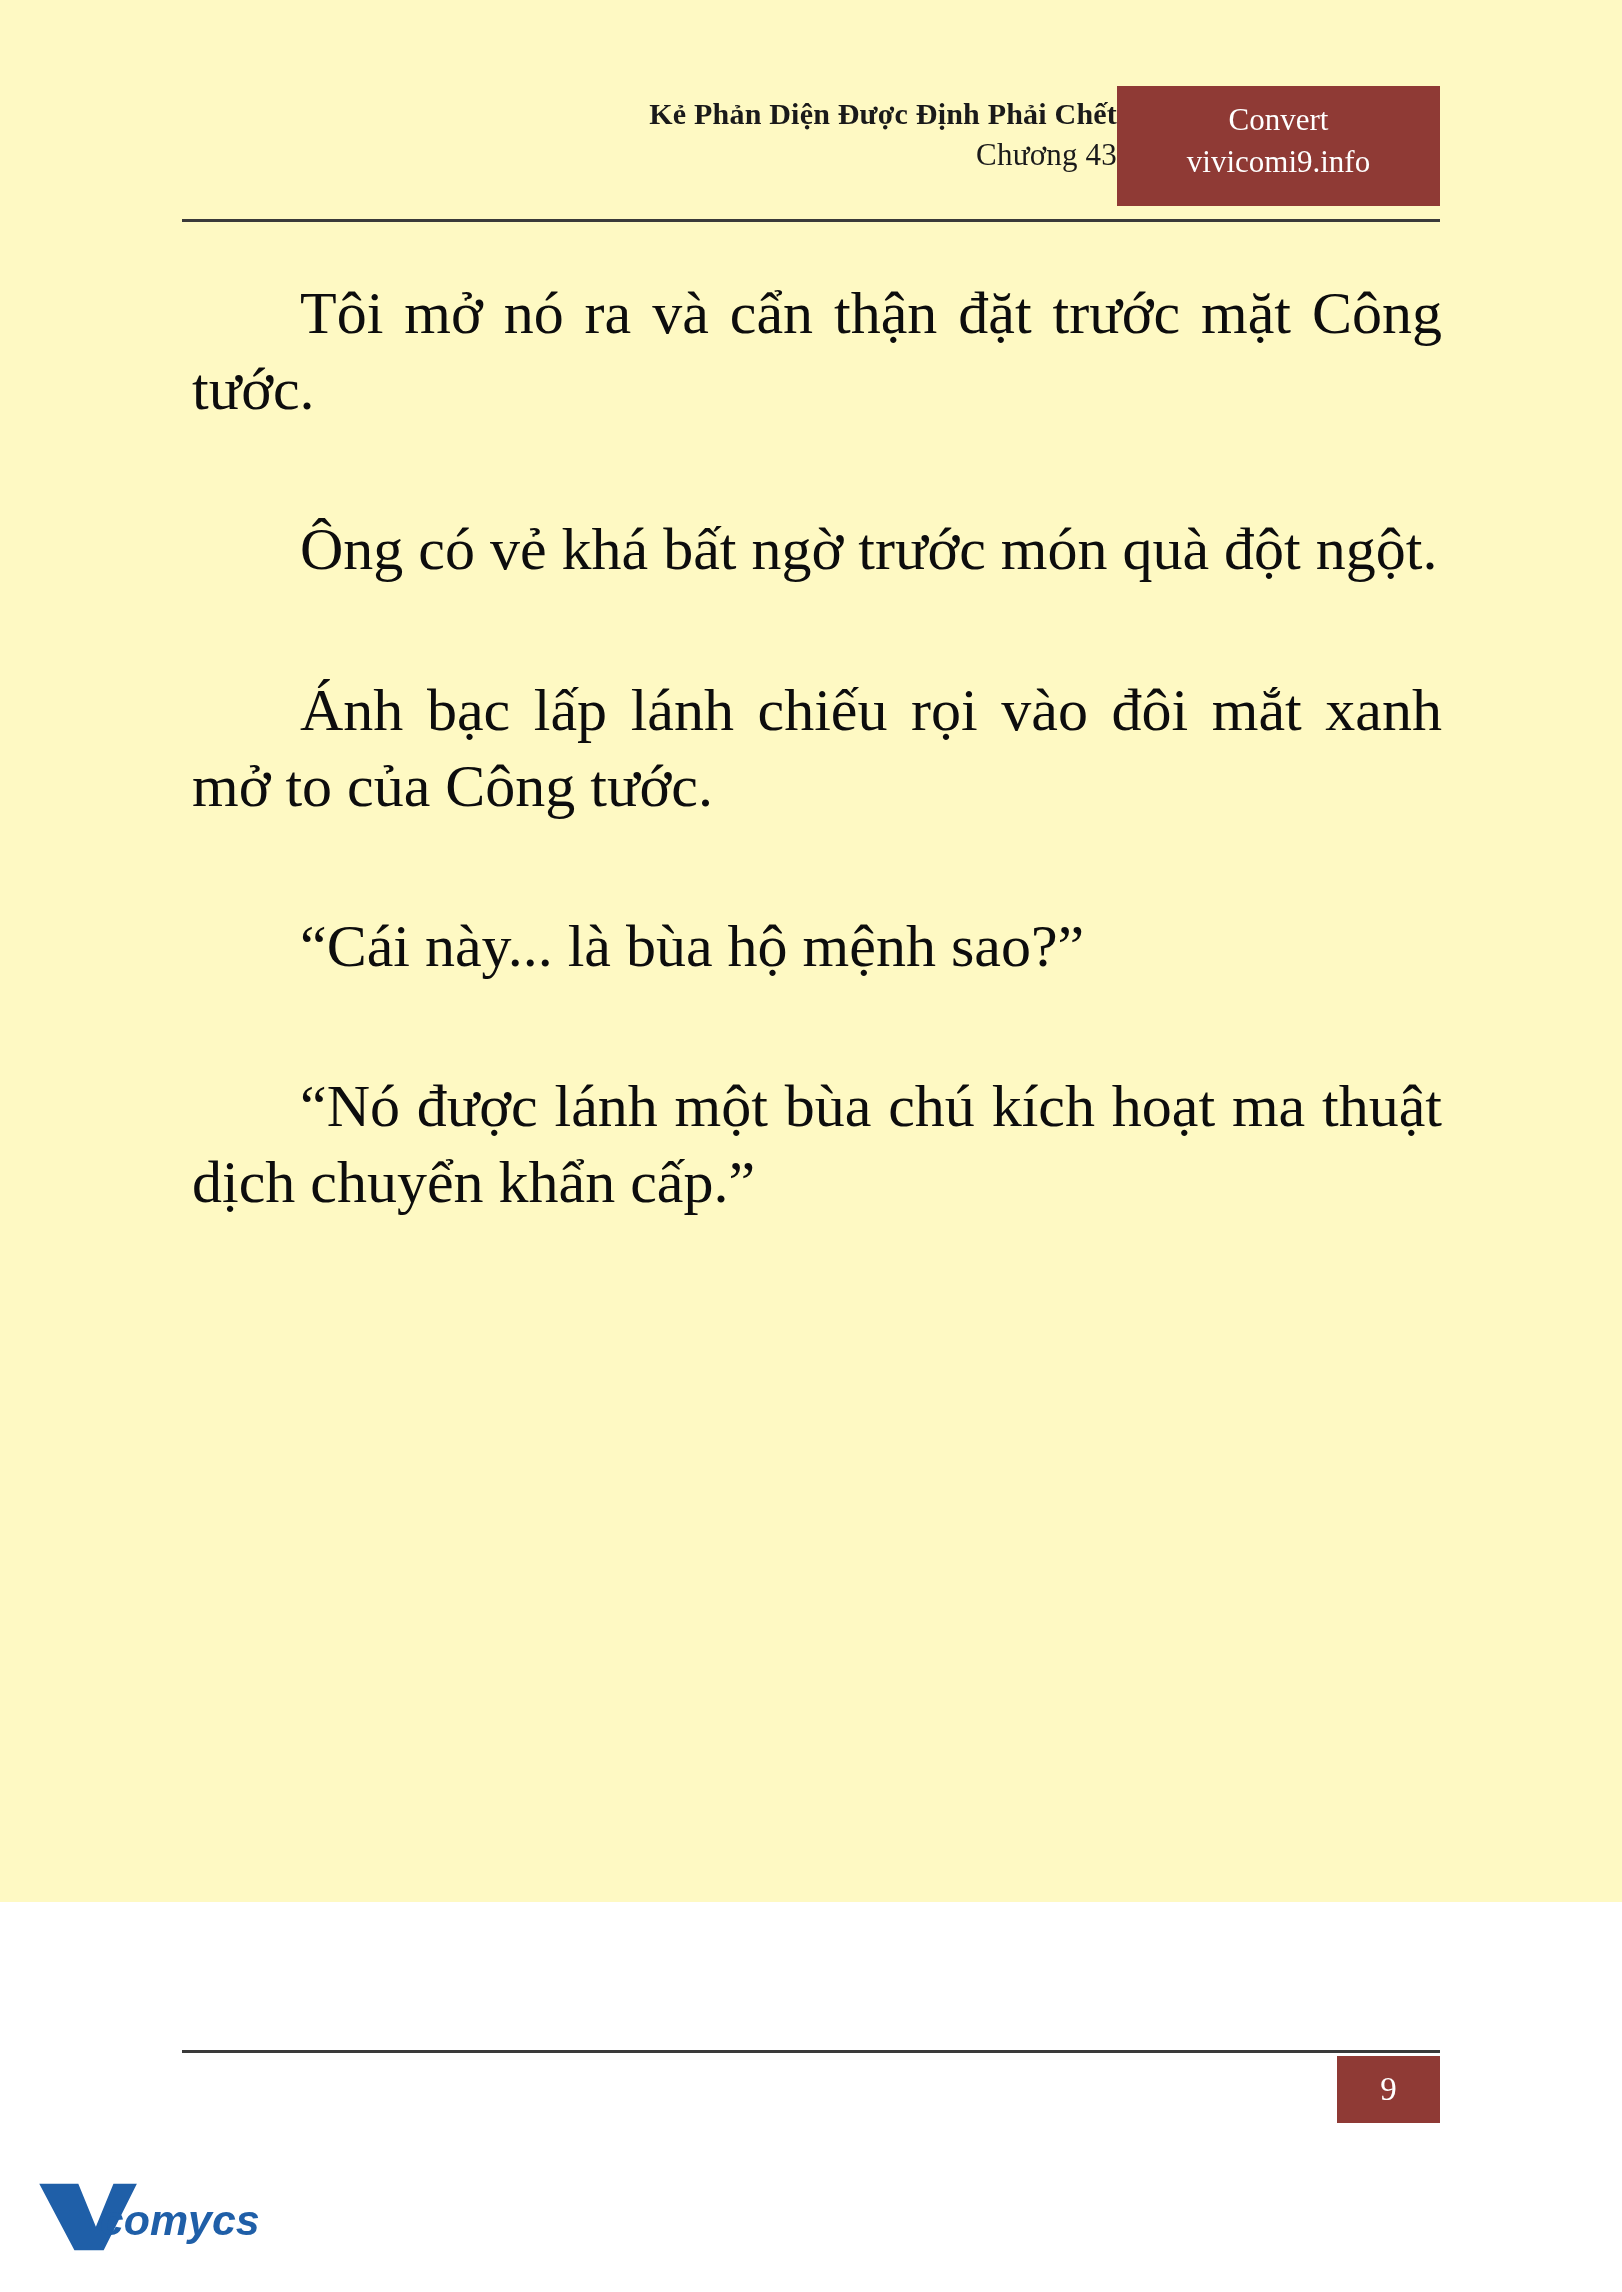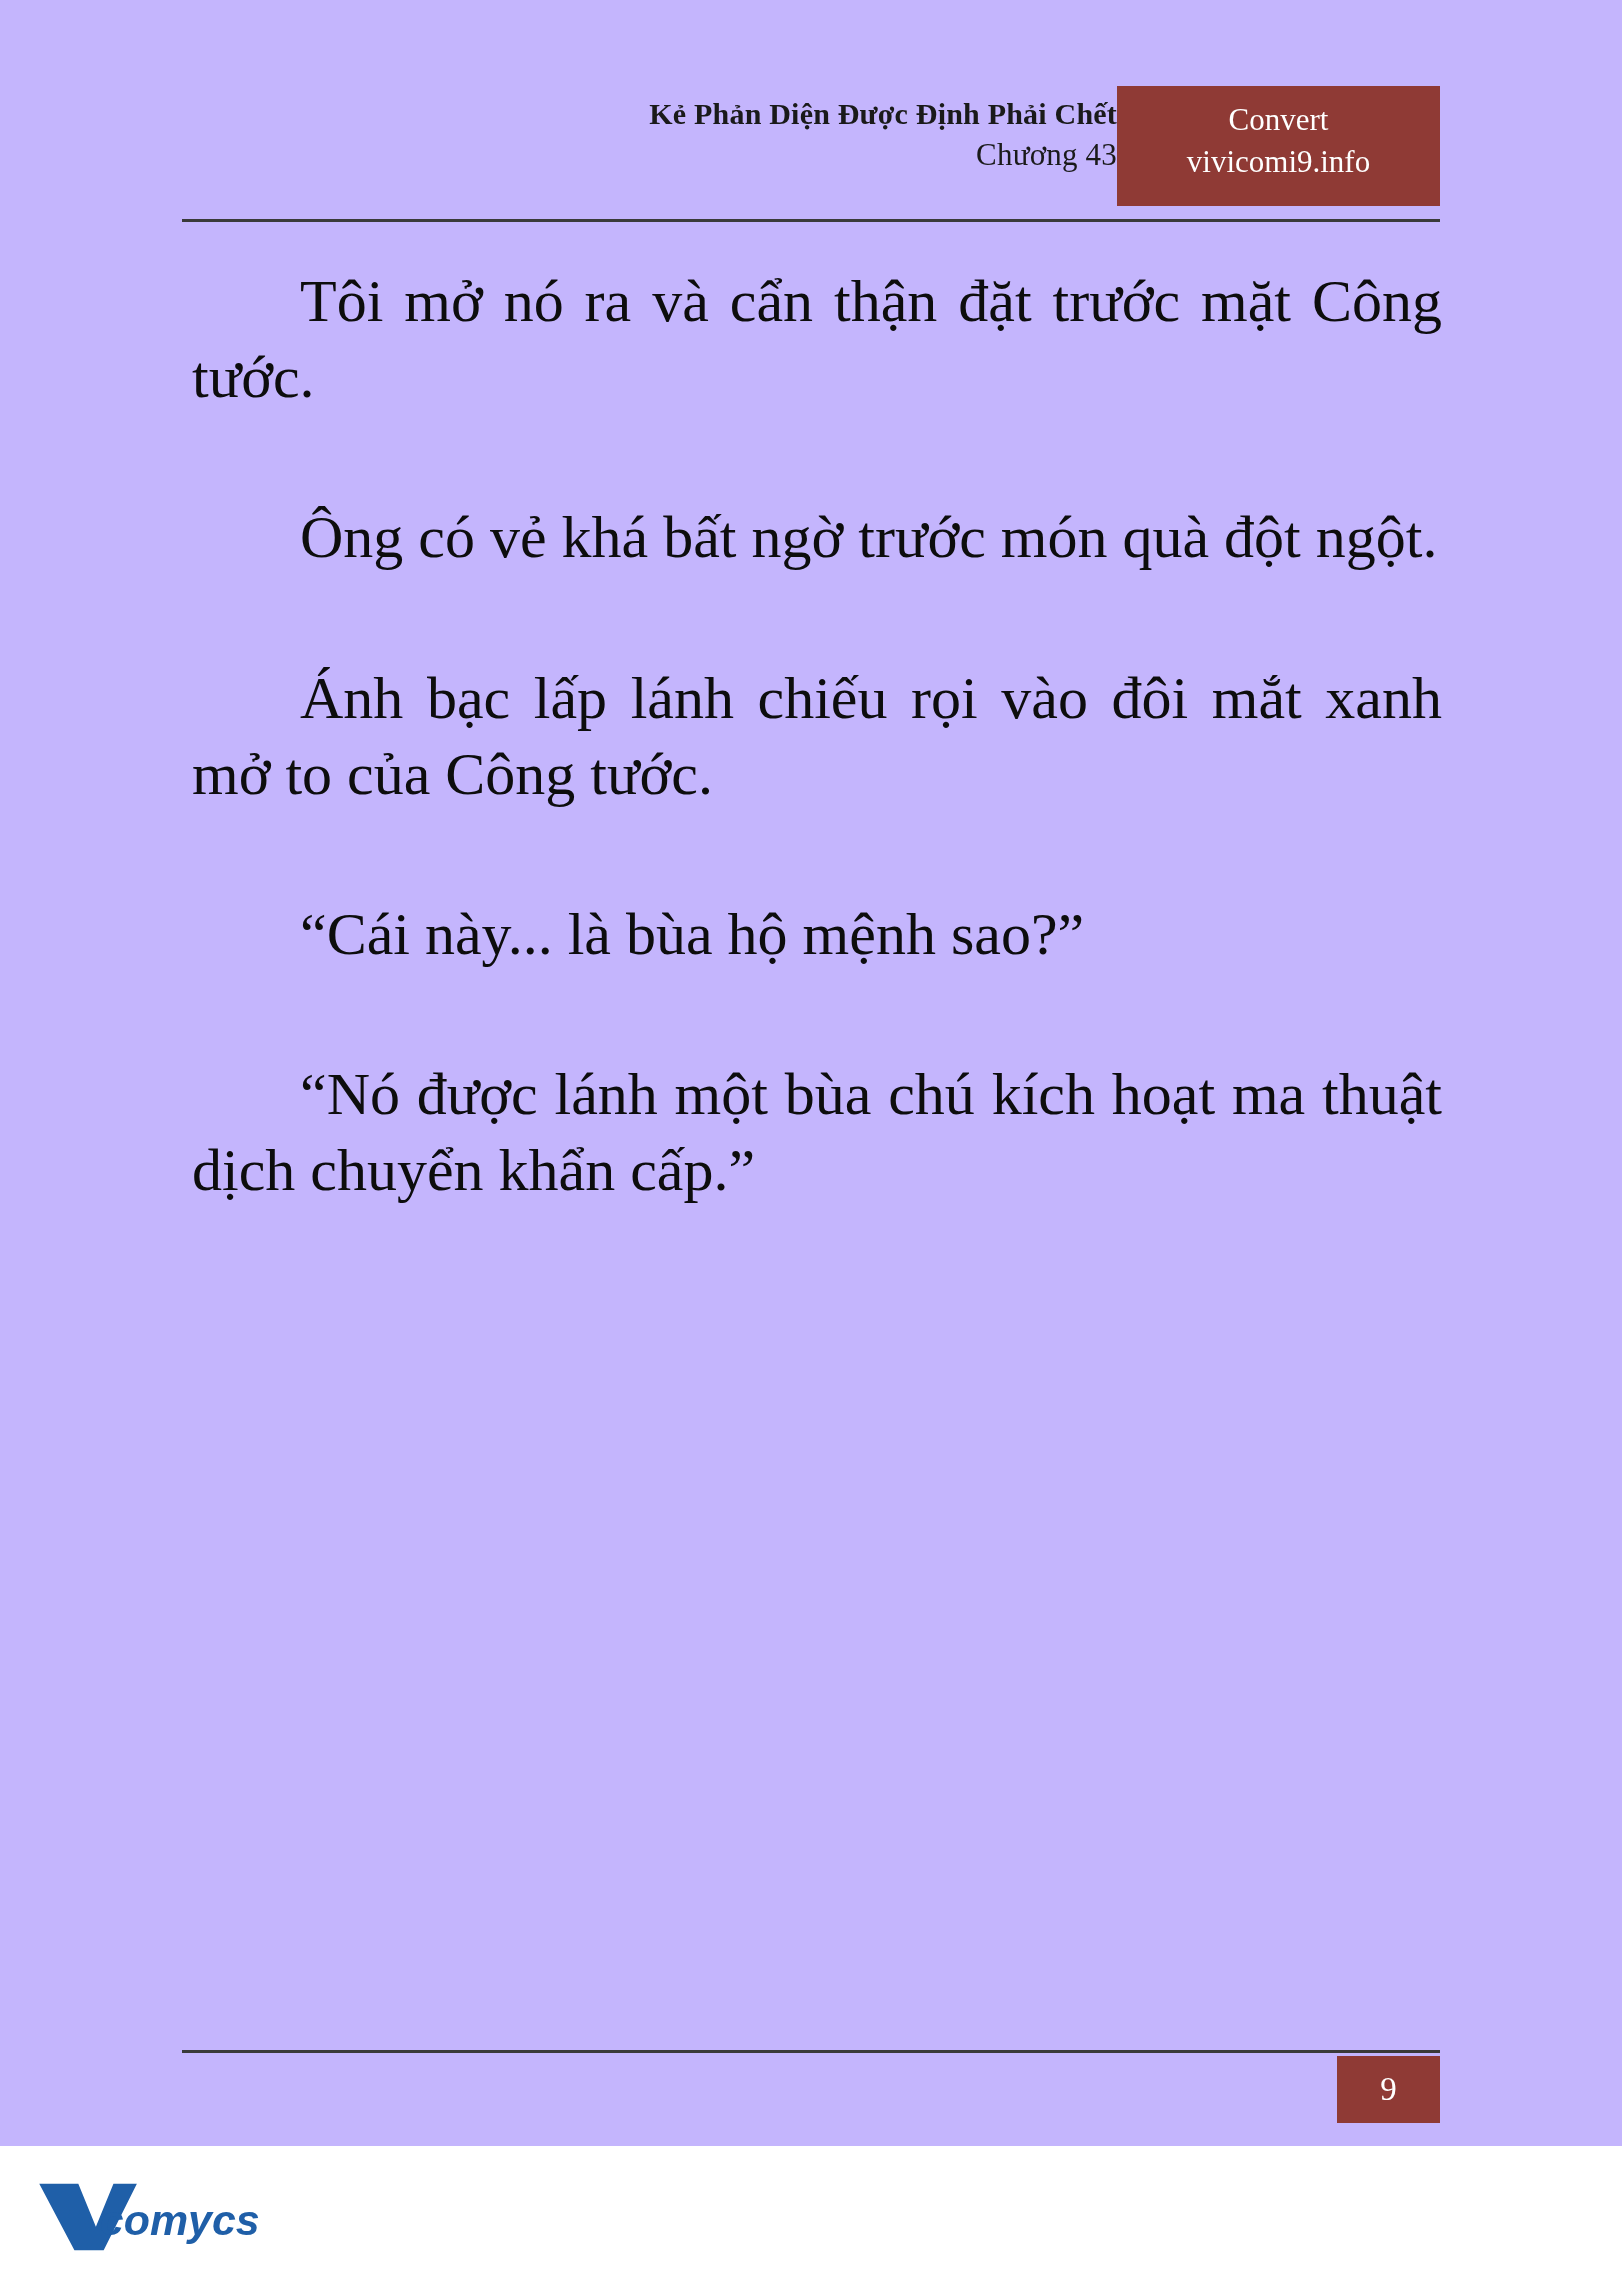--- a/index.html
+++ b/index.html
@@ -13,22 +13,22 @@
     position: relative;
     font-family: "Liberation Serif", serif;
     color: #111111;
     overflow: hidden;
   }
 
   .page {
     position: absolute;
     left: 0; top: 0;
     width: 1622px;
-    height: 2146px;
-    background: #c4b5fd;
+    height: 1902px;
+    background: #fef9c3;
   }
 
   
   .header {
     position: absolute;
     left: 182px;
     top: 93px;
     width: 1258px;
     height: 127px;
   }
@@ -86,21 +86,21 @@
     position: absolute;
     left: 192px;
     top: 263px;
     width: 1250px;
   }
   .para {
     font-size: 60px;
     line-height: 1.27;
     text-align: justify;
     text-indent: 108px;
-    margin: 0 0 84px 0;
+    margin: 12px 0 84px 0;
     color: #0d0d0d;
     font-family: "Liberation Serif", serif;
   }
   .para.last { text-align: justify; }
   .para:last-child { margin-bottom: 0; }
 
   
   .footer-rule {
     position: absolute;
     left: 182px;

